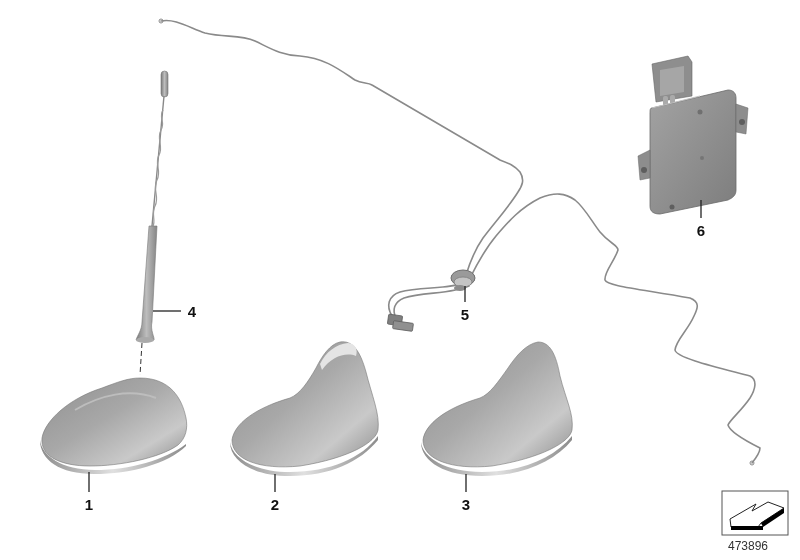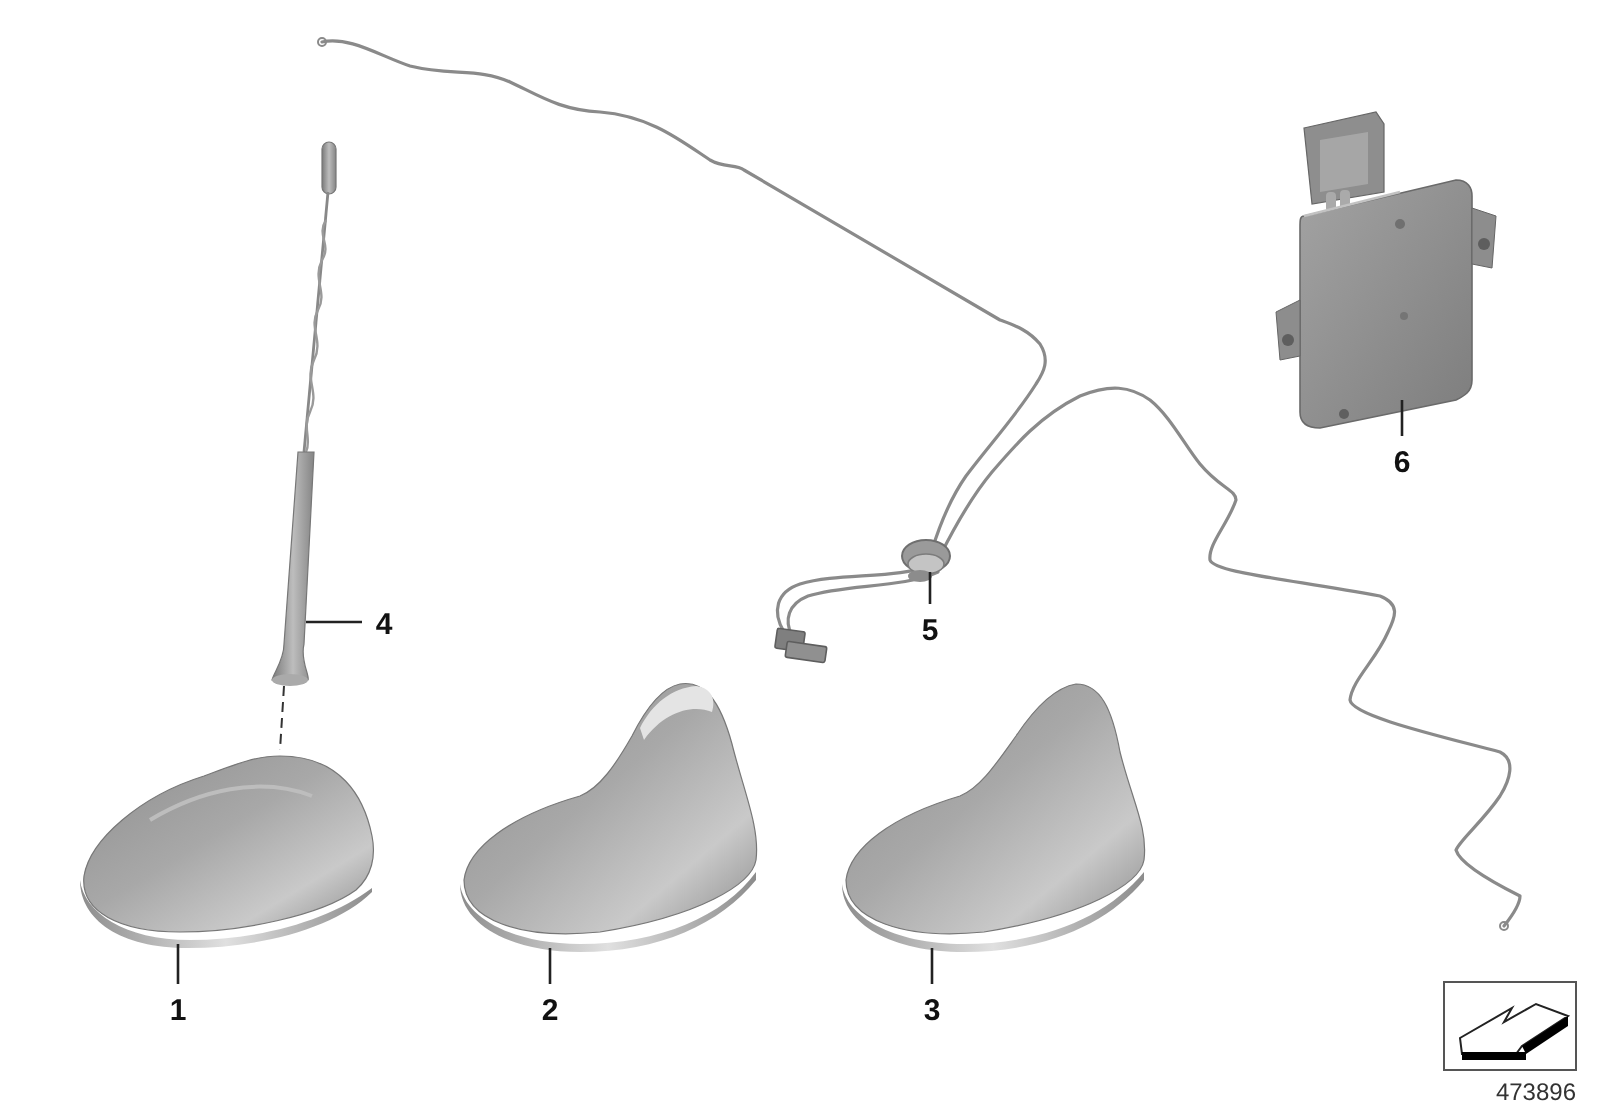--- a/index.html
+++ b/index.html
@@ -1,19 +1,19 @@
 <!DOCTYPE html>
 <html><head>
 <meta charset="utf-8">
 <style>
   html, body { margin: 0; padding: 0; background: #ffffff; }
   body { width: 800px; height: 560px; position: relative; overflow: hidden; font-family: "Liberation Sans", sans-serif; }
   #diagram { position: absolute; left: 0; top: 0; width: 800px; height: 560px; }
   .callout-label { font-family: "Liberation Sans", sans-serif; font-weight: bold; font-size: 15px; fill: #111111; }
-  .diagram-id { position: absolute; left: 728px; top: 539px; width: 60px; text-align: right; font-size: 12px; color: #333333; font-family: "Liberation Sans", sans-serif; }
+  .diagram-id { position: absolute; left: 728px; top: 539px; width: 60px; text-align: left; font-size: 12px; color: #333333; font-family: "Liberation Sans", sans-serif; }
   .cable { fill: none; stroke: #8a8a8a; stroke-width: 1.6; stroke-linecap: round; stroke-linejoin: round; }
   .leader { stroke: #222222; stroke-width: 1.3; fill: none; }
 </style>
 </head>
 <body>
 
 <svg id="diagram" viewBox="0 0 800 560" xmlns="http://www.w3.org/2000/svg">
   <defs>
     <linearGradient id="shell" x1="0" y1="0" x2="1" y2="1">
       <stop offset="0" stop-color="#8f8f8f"></stop>

